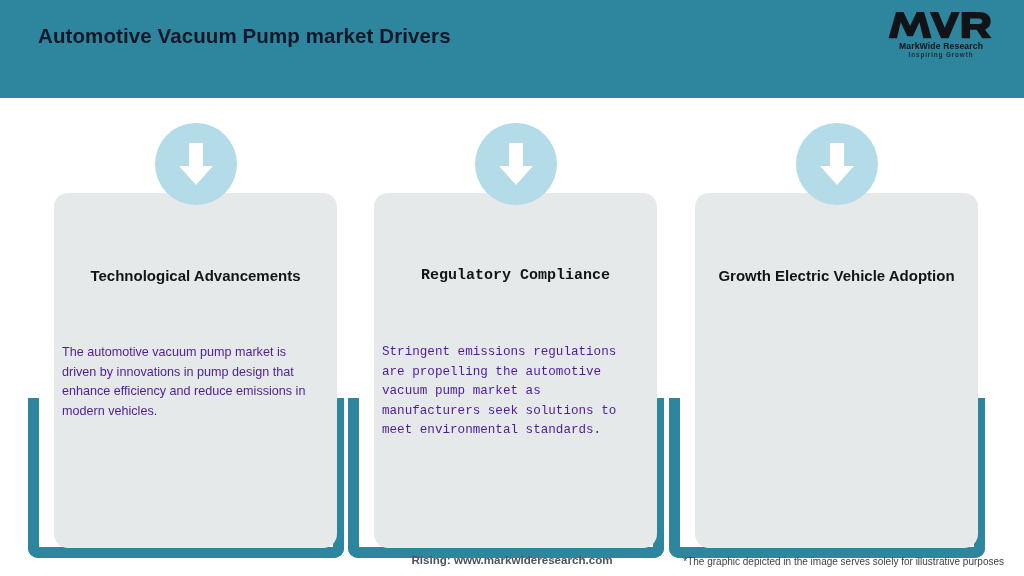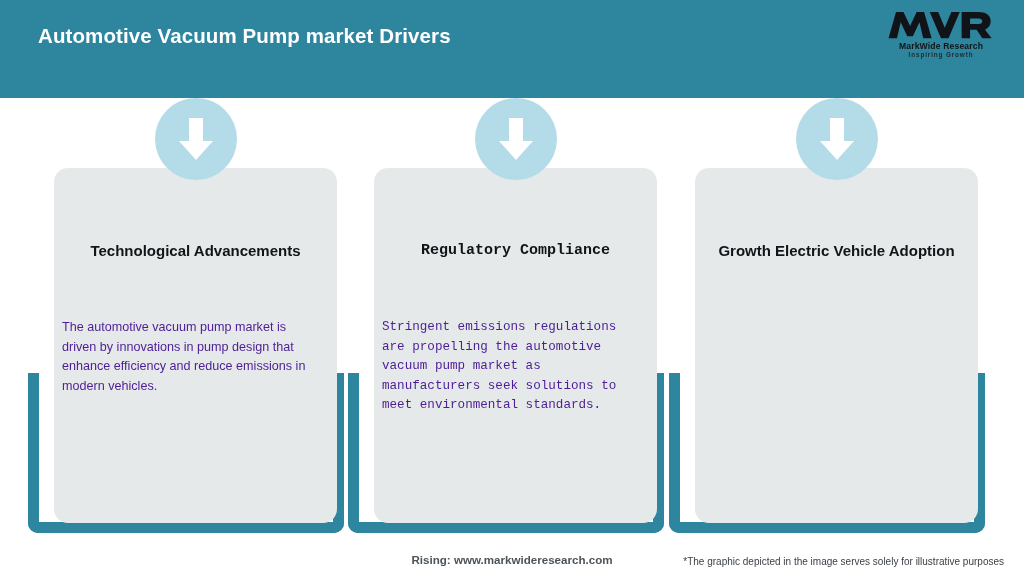--- a/index.html
+++ b/index.html
@@ -24,21 +24,21 @@
     height: 98px;
     background: #2e869e;
     box-sizing: border-box;
   }
   .header-title {
     position: absolute;
     left: 38px;
     top: 24px;
     font-size: 20.5px;
     font-weight: bold;
-    color: #ffffff;
+    color: #0f172a;
     letter-spacing: 0.1px;
     white-space: nowrap;
   }
 
   
   .logo {
     position: absolute;
     right: 24px;
     top: 10px;
     width: 118px;
@@ -65,21 +65,21 @@
     color: #1b2a33;
     letter-spacing: 0.9px;
     line-height: 8px;
     white-space: nowrap;
   }
 
   
   .cards {
     position: absolute;
     left: 0;
-    top: 86px;
+    top: 111px;
     width: 1024px;
     height: 450px;
   }
   .card-slot {
     position: absolute;
     top: 0;
     width: 316px;
     height: 450px;
   }
   .card-slot.s1 { left: 28px; }

